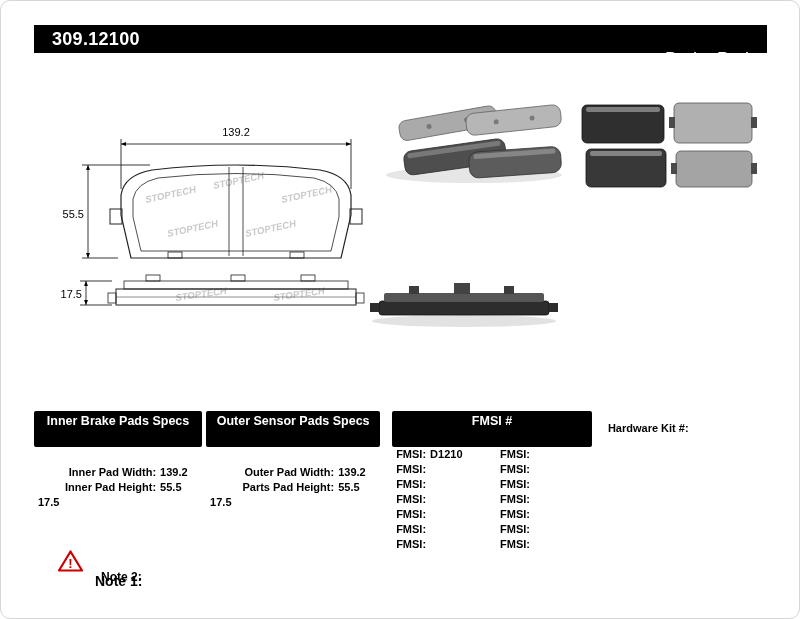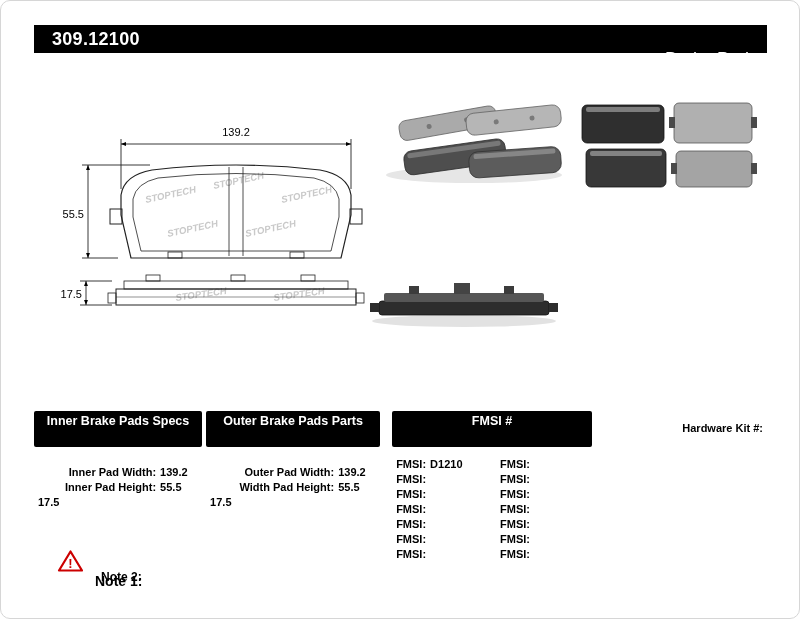--- a/index.html
+++ b/index.html
@@ -36,28 +36,28 @@
   .col-header {
     background:#000; color:#fff; font-size:12.5px; font-weight:bold;
     text-align:center; height:36px; line-height:20px; border-radius:2px;
   }
   .col-body { padding-top:18px; }
 
   .spec-row { display:flex; font-size:11px; font-weight:bold; line-height:15px; }
   .spec-row .lbl { flex:1; text-align:right; }
   .spec-row .val { width:46px; text-align:left; padding-left:4px; }
 
-  .fmsi-body { display:flex; padding-top:10px; }
+  .fmsi-body { display:flex; }
   .fmsi-subcol { width:50%; padding-left:4px; }
   .fmsi-subcol.right { padding-left:8px; }
   .fmsi-row { font-size:11px; font-weight:bold; line-height:15px; }
   .fmsi-row .flbl { margin-right:4px; }
 
   .related-body { padding:10px 0 0 8px; }
-  .related-row { font-size:11px; font-weight:bold; line-height:15px;text-align:right; }
+  .related-row { font-size:11px; font-weight:bold; line-height:15px; }
   .related-row .rlbl { margin-right:4px; }
 
   
   .warning { position:absolute; left:56px; top:548px; }
   .note-1 { position:absolute; left:94px; top:572px; font-size:14px; font-weight:bold; }
   .note-2 { position:absolute; left:100px; top:569px; font-size:12px; font-weight:bold; }
 
   svg text.dim { font-family:"Liberation Sans", sans-serif; }
 </style>
 </head>
@@ -193,28 +193,28 @@
           <span class="lbl">Inner Pad Height:</span>
           <span class="val">55.5</span>
         </div>
         <div class="spec-row">
           <span class="val">17.5</span>
         </div>
       </div>
     </div>
 
     <div class="col-outer">
-      <div class="col-header">Outer Brake Pads Parts</div>
+      <div class="col-header">Outer Sensor Pads Specs</div>
       <div class="col-body">
         <div class="spec-row">
           <span class="lbl">Outer Pad Width:</span>
           <span class="val">139.2</span>
         </div>
         <div class="spec-row">
-          <span class="lbl">Width Pad Height:</span>
+          <span class="lbl">Parts Pad Height:</span>
           <span class="val">55.5</span>
         </div>
         <div class="spec-row">
           <span class="val">17.5</span>
         </div>
       </div>
     </div>
 
     <div class="col-fmsi">
       <div class="col-header">FMSI #</div>

